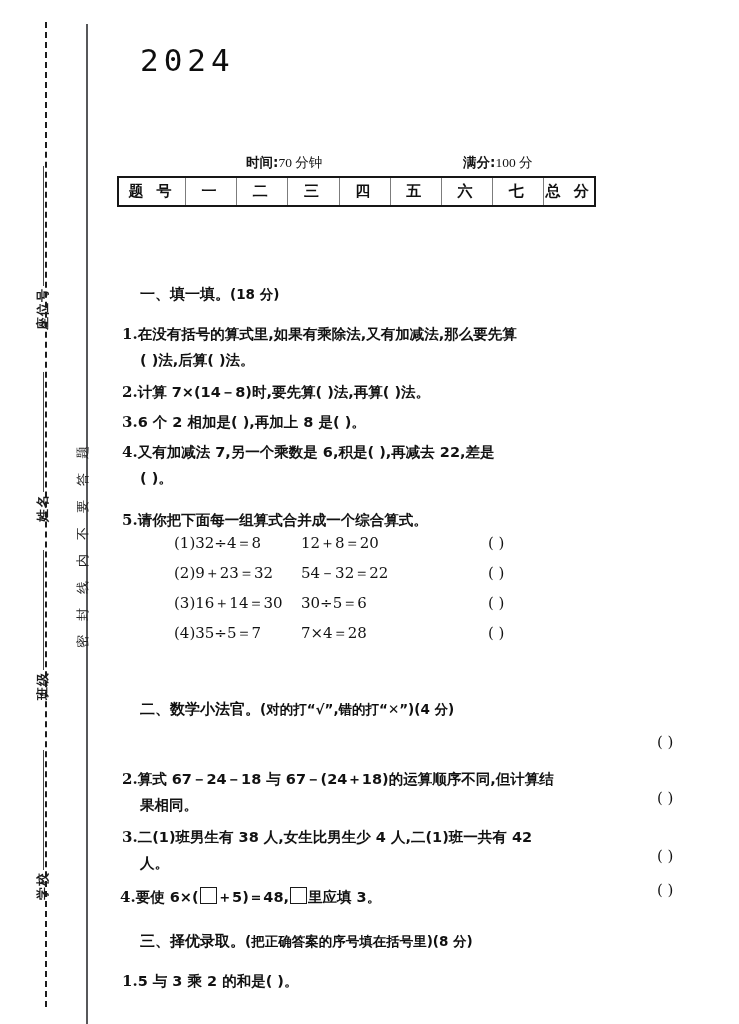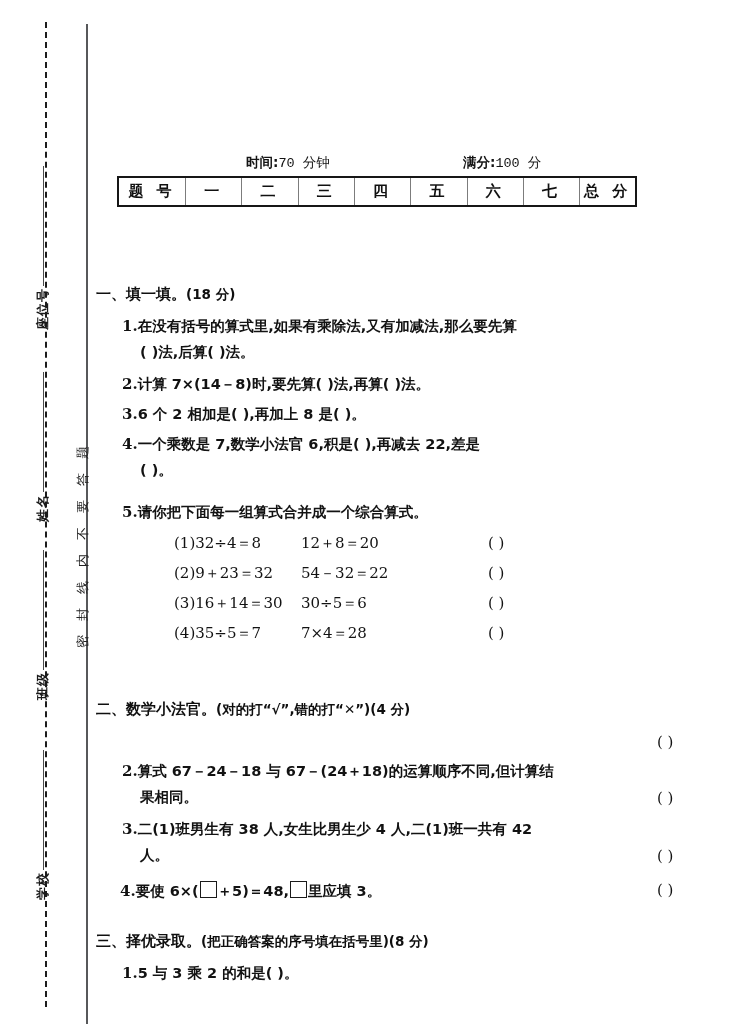--- a/index.html
+++ b/index.html
@@ -99,30 +99,30 @@
     top: 154px;
     width: 600px;
     font-family: "DejaVu Sans", "Liberation Sans", sans-serif;
     font-size: 13.5px;
     font-weight: 700;
     color: #141414;
   }
   .meta-time { position: absolute; left: 128px; top: 0; }
   .meta-full { position: absolute; left: 345px; top: 0; }
   .meta-row .num {
-    font-family: Liberation Mono, monospace;
+    font-family: Liberation Serif, serif;
     font-weight: 400;
   }
 
   
   .score-table {
     position: absolute;
     left: 21px;
     top: 176px;
-    width: 520px;
+    width: 479px;
     border-collapse: collapse;
     table-layout: fixed;
     border: 2.2px solid #161616;
   }
   .score-table td {
     border: 1px solid #7c7c7c;
     height: 26px;
     text-align: center;
     vertical-align: middle;
     font-family: "DejaVu Sans", "Liberation Sans", sans-serif;
@@ -137,29 +137,30 @@
   .score-table tr.row-score td { height: 30px; }
 
   
   .sec-head {
     position: absolute;
     font-family: "DejaVu Sans", "Liberation Sans", sans-serif;
     font-size: 15px;
     font-weight: 700;
     color: #0f0f0f;
     white-space: nowrap;
+    margin-left: 44px;
   }
   .sec-head .paren {
     font-weight: 700;
     font-size: 13.5px;
   }
   .q {
     position: absolute;
     font-size: 15px;
-    line-height: 16px;
+    line-height: 32px;
     color: #121212;
     white-space: nowrap;
   }
   .q .idx {
     font-family: "DejaVu Serif", "Liberation Serif", serif;
     font-weight: 700;
   }
   .q .cn {
     font-family: "DejaVu Sans", "Liberation Sans", sans-serif;
     font-weight: 700;
@@ -217,20 +218,21 @@
 
   <div class="vlabel" style="left:34px; top:900px;">
     <span>学校</span><span class="blank-line"></span>
   </div>
 
   <div class="seal-phrase" style="left:74px; top:648px;">密封线内不要答题</div>
 </div>
 
 <div class="page">
 
+  <div class="year-title">2024</div>
 
   <div class="meta-row">
     <span class="meta-time"><span>时间</span>:<span class="num">70 分钟</span></span>
     <span class="meta-full"><span>满分</span>:<span class="num">100 分</span></span>
   </div>
 
   <table class="score-table">
     <tbody>
         <tr class="row-head">
       <td class="lead">题 号</td>
@@ -259,21 +261,21 @@
 
   <div class="q" style="left:26px; top:376px;">
     <span class="idx">2.</span><span class="cn">计算 7×(14－8)时,要先算(      )法,再算(      )法。</span>
   </div>
 
   <div class="q" style="left:26px; top:406px;">
     <span class="idx">3.</span><span class="cn">6 个 2 相加是(      ),再加上 8 是(      )。</span>
   </div>
 
   <div class="q" style="left:26px; top:436px;">
-    <span class="idx">4.</span><span class="cn">一个乘数是 7,数学小法官 6,积是(      ),再减去 22,差是</span>
+    <span class="idx">4.</span><span class="cn">又有加减法 7,另一个乘数是 6,积是(      ),再减去 22,差是</span>
   </div>
   <div class="q" style="left:44px; top:462px;">
     <span class="cn">(      )。</span>
   </div>
 
   <div class="q" style="left:26px; top:504px;">
     <span class="idx">5.</span><span class="cn">请你把下面每一组算式合并成一个综合算式。</span>
   </div>
 
   <div class="eq-row" style="left:48px; top:534px; width:560px;">

